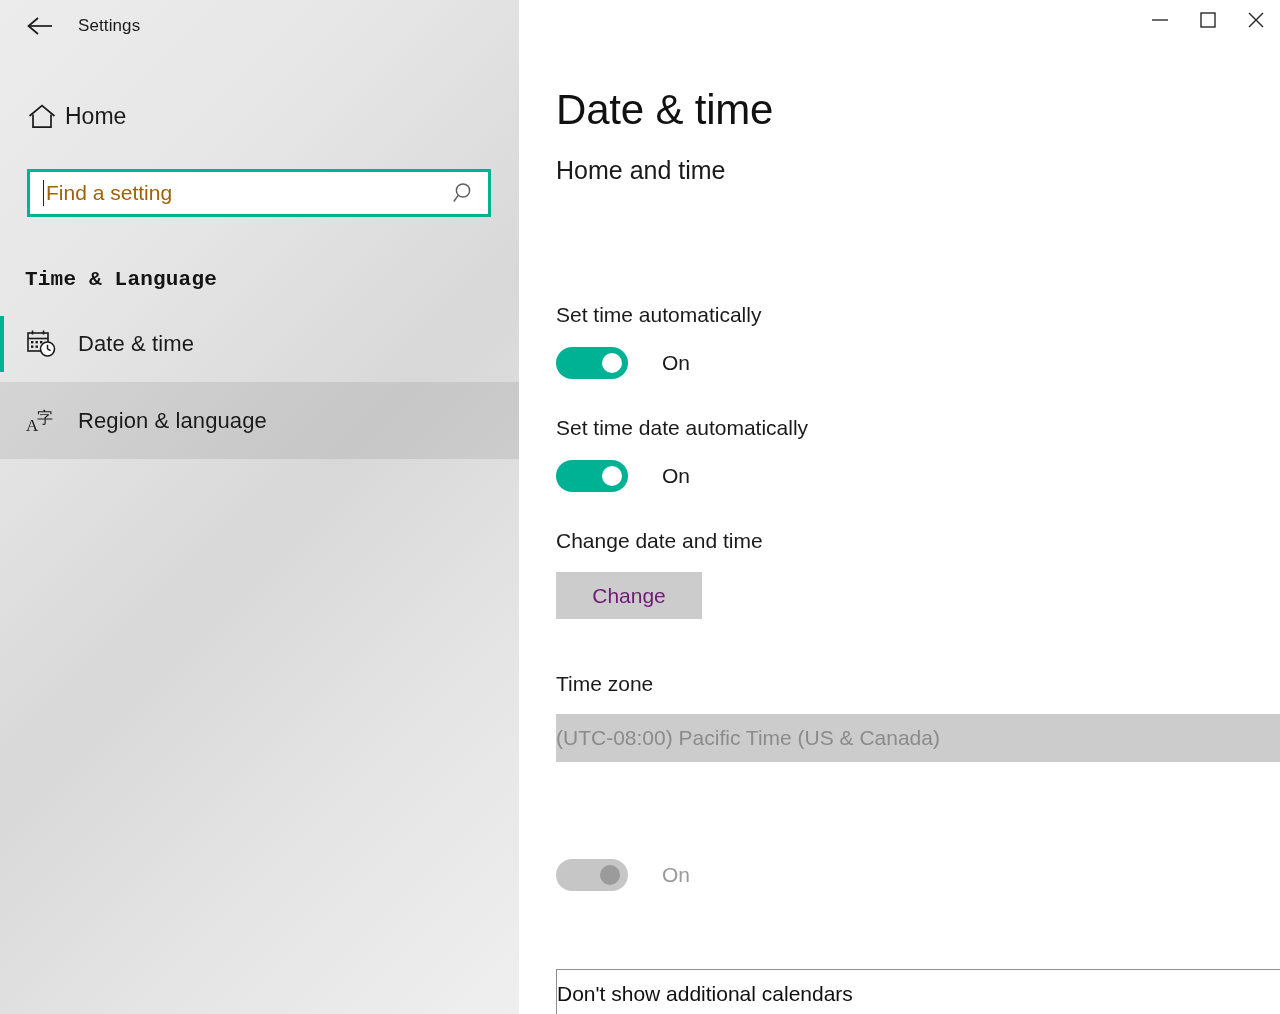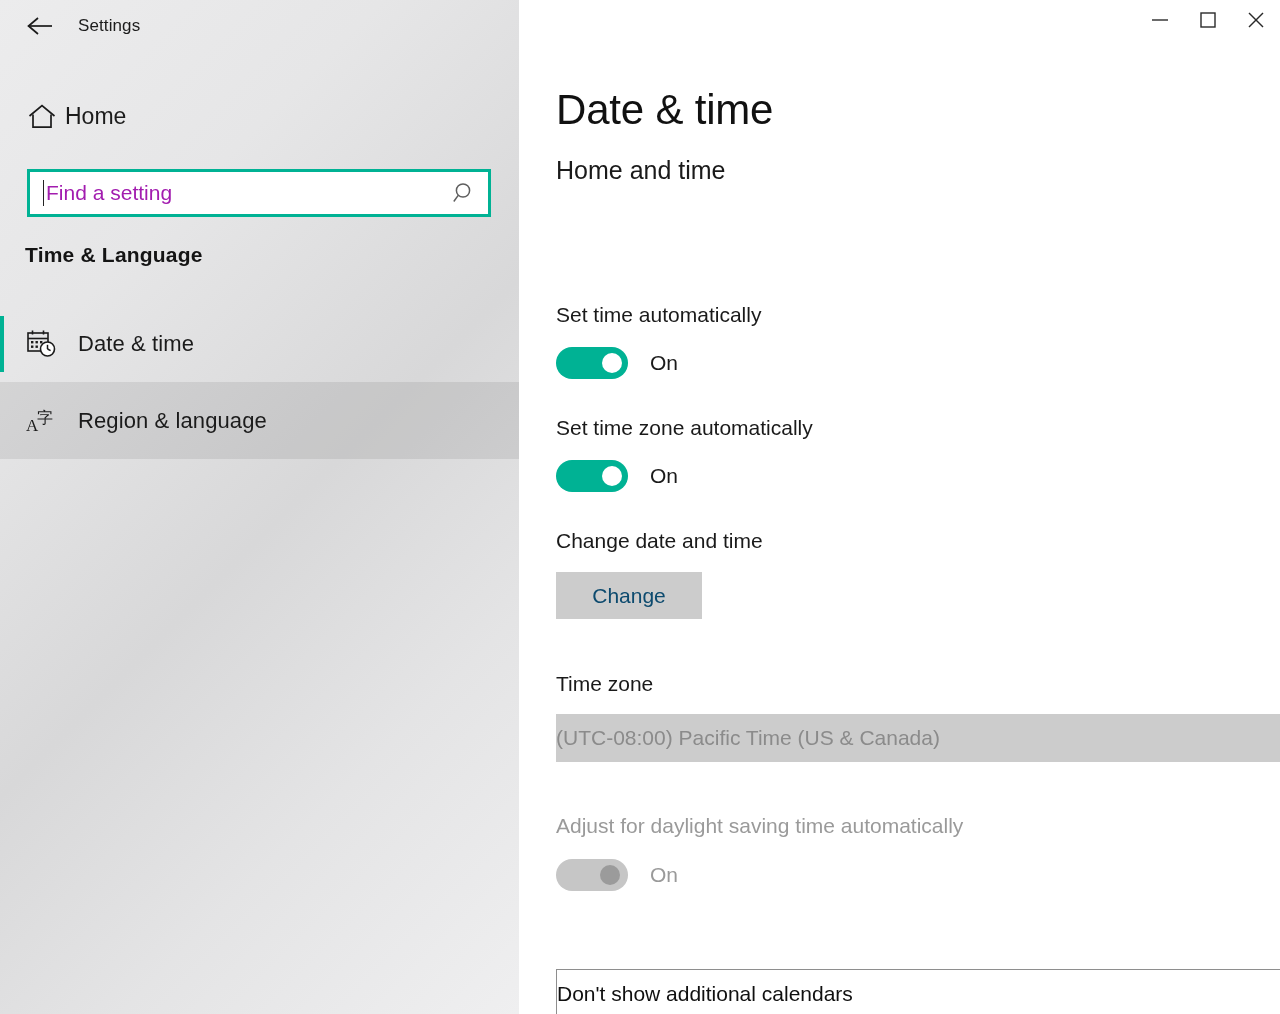--- a/index.html
+++ b/index.html
@@ -42,28 +42,28 @@
     position: absolute; left: 27px; top: 169px;
     width: 464px; height: 48px;
     background: #ffffff;
     border: 3px solid #00b294;
     display: flex; align-items: center;
   }
   .search-caret {
     width: 1px; height: 26px; background: #222; margin-left: 13px; flex: none;
   }
   .search-ph {
-    flex: 1; font-size: 21px; color: #a21caf; margin-left: 2px;
+    flex: 1; font-size: 21px; color: #a16207; margin-left: 2px;
     white-space: nowrap; overflow: hidden;
   }
   .search-icon-box { width: 46px; display: flex; justify-content: center; align-items: center; }
 
   .section-head {
-    position: absolute; left: 25px; top: 243px;
-    font-size: 21px; font-weight: bold; color: #141414; letter-spacing: .2px;
+    position: absolute; left: 25px; top: 268px;
+    font-size: 21px; font-weight: bold; color: #141414; letter-spacing: .2px; font-family: Liberation Mono, monospace;
   }
 
   .navlist { position: absolute; left: 0; top: 305px; width: 519px; }
   .navitem {
     position: relative; width: 519px; height: 77px;
     display: flex; align-items: center; cursor: default;
   }
   .navitem.hovered { background: rgba(0,0,0,0.078); }
   .navitem .sel-bar {
     position: absolute; left: 0; top: 11px; width: 4px; height: 56px;
@@ -94,27 +94,27 @@
   .toggle {
     width: 72px; height: 32px; border-radius: 16px; background: #00b294;
     position: relative; flex: none; cursor: default;
   }
   .toggle .knob {
     position: absolute; top: 6px; left: 46px;
     width: 20px; height: 20px; border-radius: 50%; background: #ffffff;
   }
   .toggle.off-disabled { background: #c6c6c6; }
   .toggle.off-disabled .knob { background: #9b9b9b; left: 44px; }
-  .toggle-text { font-size: 21px; color: #1a1a1a; margin-left: 22px; }
+  .toggle-text { font-size: 21px; color: #1a1a1a; margin-left: 34px; }
   .toggle-text.disabled { color: #9a9a9a; }
 
   .change-btn {
     position: absolute; left: 37px; top: 572px;
     width: 146px; height: 47px; background: #cccccc; border: none;
-    font-family: "Liberation Sans", sans-serif; font-size: 21px; color: #0c4a6e;
+    font-family: "Liberation Sans", sans-serif; font-size: 21px; color: #701a75;
     cursor: default;
   }
 
   .combo {
     position: absolute; left: 37px;
     height: 48px; background: #cccccc;
     display: flex; align-items: center; cursor: default;
   }
   .combo.disabled { background: #cccccc; border: none; }
   .combo.enabled { background: #ffffff; border: 1px solid #8e8e8e; }
@@ -224,38 +224,37 @@
     <div class="page-sub">Home and time</div>
 
     <div class="grp-label" style="top:303px">Set time automatically</div>
     <div class="toggle-row" style="top:347px">
       <div class="toggle">
         <span class="knob"></span>
       </div>
       <span class="toggle-text">On</span>
     </div>
 
-    <div class="grp-label" style="top:416px">Set time zone automatically</div>
+    <div class="grp-label" style="top:416px">Set time date automatically</div>
     <div class="toggle-row" style="top:460px">
       <div class="toggle">
         <span class="knob"></span>
       </div>
       <span class="toggle-text">On</span>
     </div>
 
     <div class="grp-label" style="top:529px">Change date and time</div>
     <button class="change-btn">Change</button>
 
     <div class="grp-label" style="top:672px">Time zone</div>
     <div class="combo disabled" style="top:714px; width:760px;">
       <span class="combo-text">(UTC-08:00) Pacific Time (US &amp; Canada)</span>
 
     </div>
 
-    <div class="grp-label disabled" style="top:814px">Adjust for daylight saving time automatically</div>
     <div class="toggle-row" style="top:859px">
       <div class="toggle off-disabled">
         <span class="knob"></span>
       </div>
       <span class="toggle-text disabled">On</span>
     </div>
 
     <div class="combo enabled" style="top:969px; width:760px; height:50px;">
       <span class="combo-text">Don't show additional calendars</span>
 

